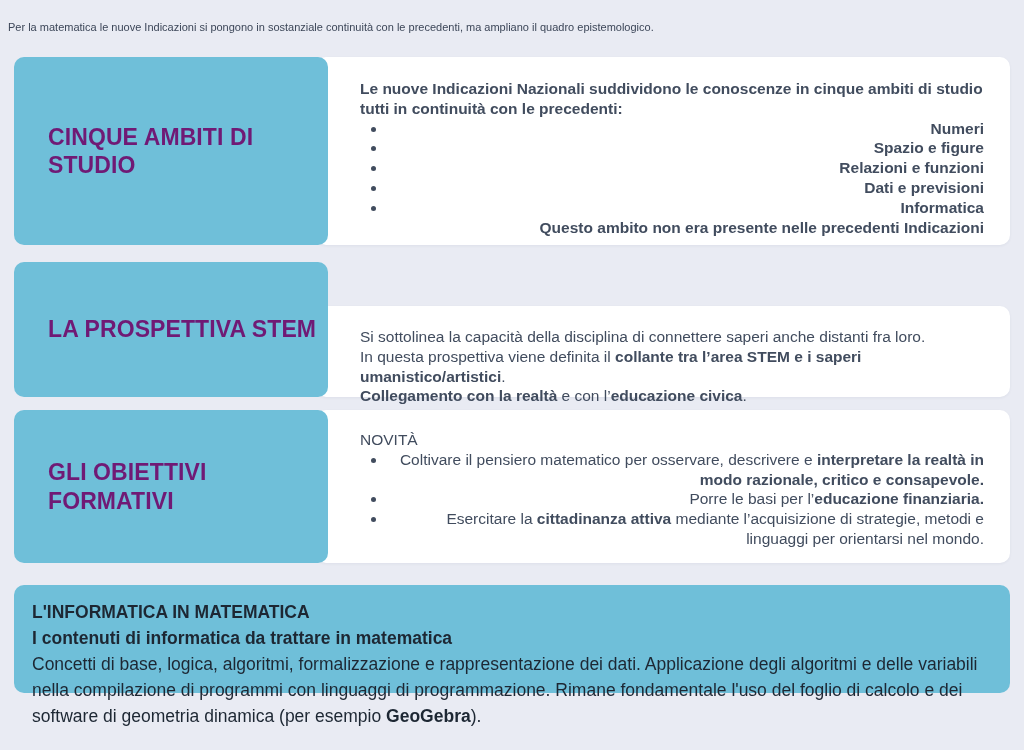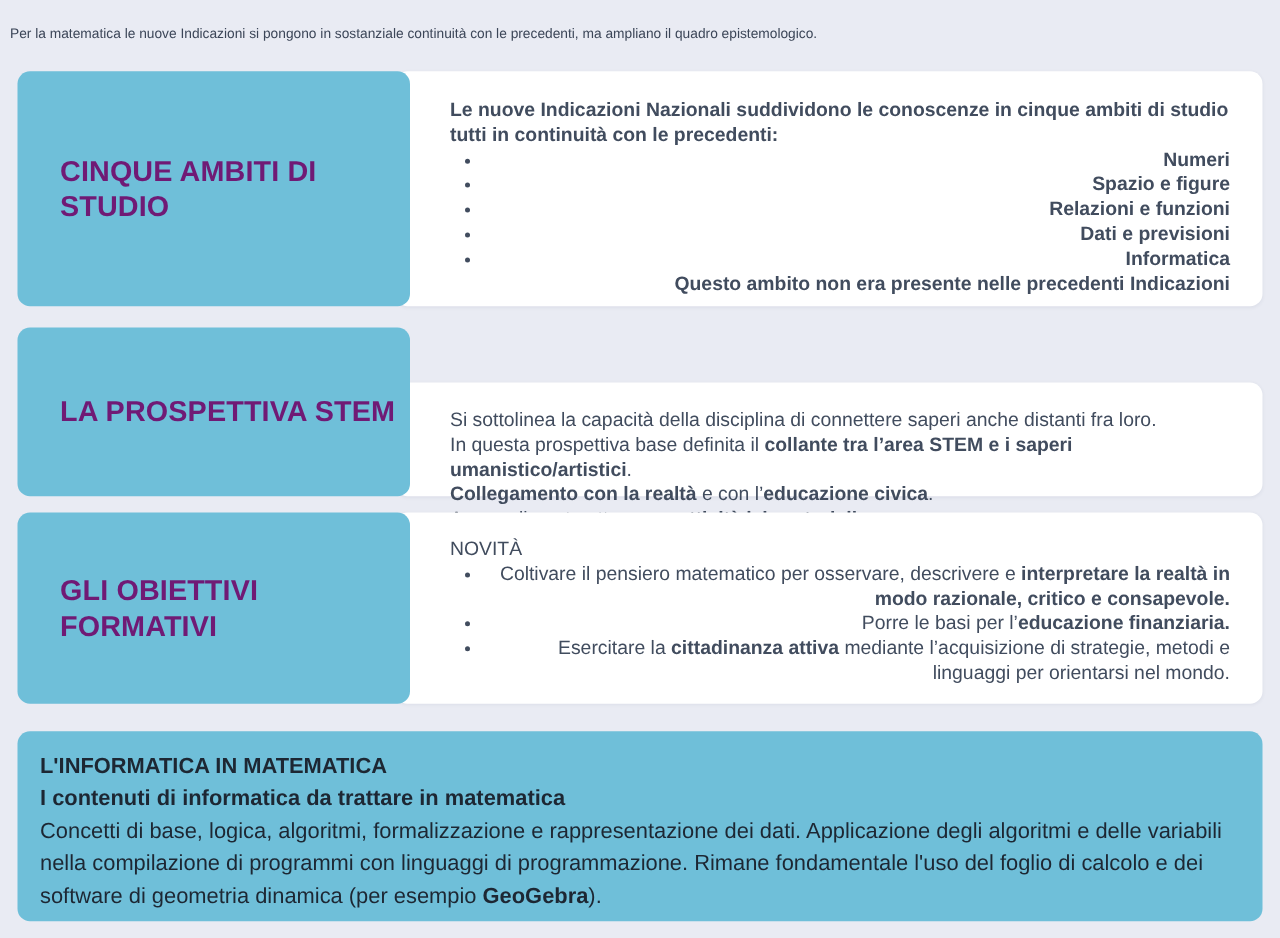--- a/index.html
+++ b/index.html
@@ -56,21 +56,21 @@
     list-style: disc outside;
     margin: 0;
     padding-left: 27px;
     text-align: right;
   }
   .card ul li { padding-left: 2px; }
   .note { display: block; }
   b, .seg-b { font-weight: bold; }
   .footer-panel {
     margin: 0 14px;
-    height: 152px;
+    height: 108px;
     background: #6fbfd9;
     border-radius: 10px;
     padding: 14px 26px 0 18px;
     color: #1d2733;
   }
   .footer-panel .f-title,
   .footer-panel .f-subtitle {
     font-size: 17.5px;
     font-weight: bold;
     line-height: 26px;
@@ -105,21 +105,21 @@
       </ul>
     </div>
   </div>
 
   <div class="row r2">
     <div class="title-box">
       <h2>LA PROSPETTIVA STEM</h2>
     </div>
     <div class="card">
       <div class="line"><span>Si sottolinea la capacità della disciplina di connettere saperi anche distanti fra loro.</span></div>
-      <div class="line"><span>In questa prospettiva base definita il </span><span class="seg-b">collante tra l’area STEM e i saperi umanistico/artistici</span><span>.</span></div>
+      <div class="line"><span>In questa prospettiva viene definita il </span><span class="seg-b">collante tra l’area STEM e i saperi umanistico/artistici</span><span>.</span></div>
       <div class="line"><span class="seg-b">Collegamento con la realtà</span><span> e con l’</span><span class="seg-b">educazione civica</span><span>.</span></div>
       <div class="line"><span>Apprendimento attraverso </span><span class="seg-b">attività laboratoriali</span><span>.</span></div>
     </div>
   </div>
 
   <div class="row r3">
     <div class="title-box">
       <h2>GLI OBIETTIVI FORMATIVI</h2>
     </div>
     <div class="card">

